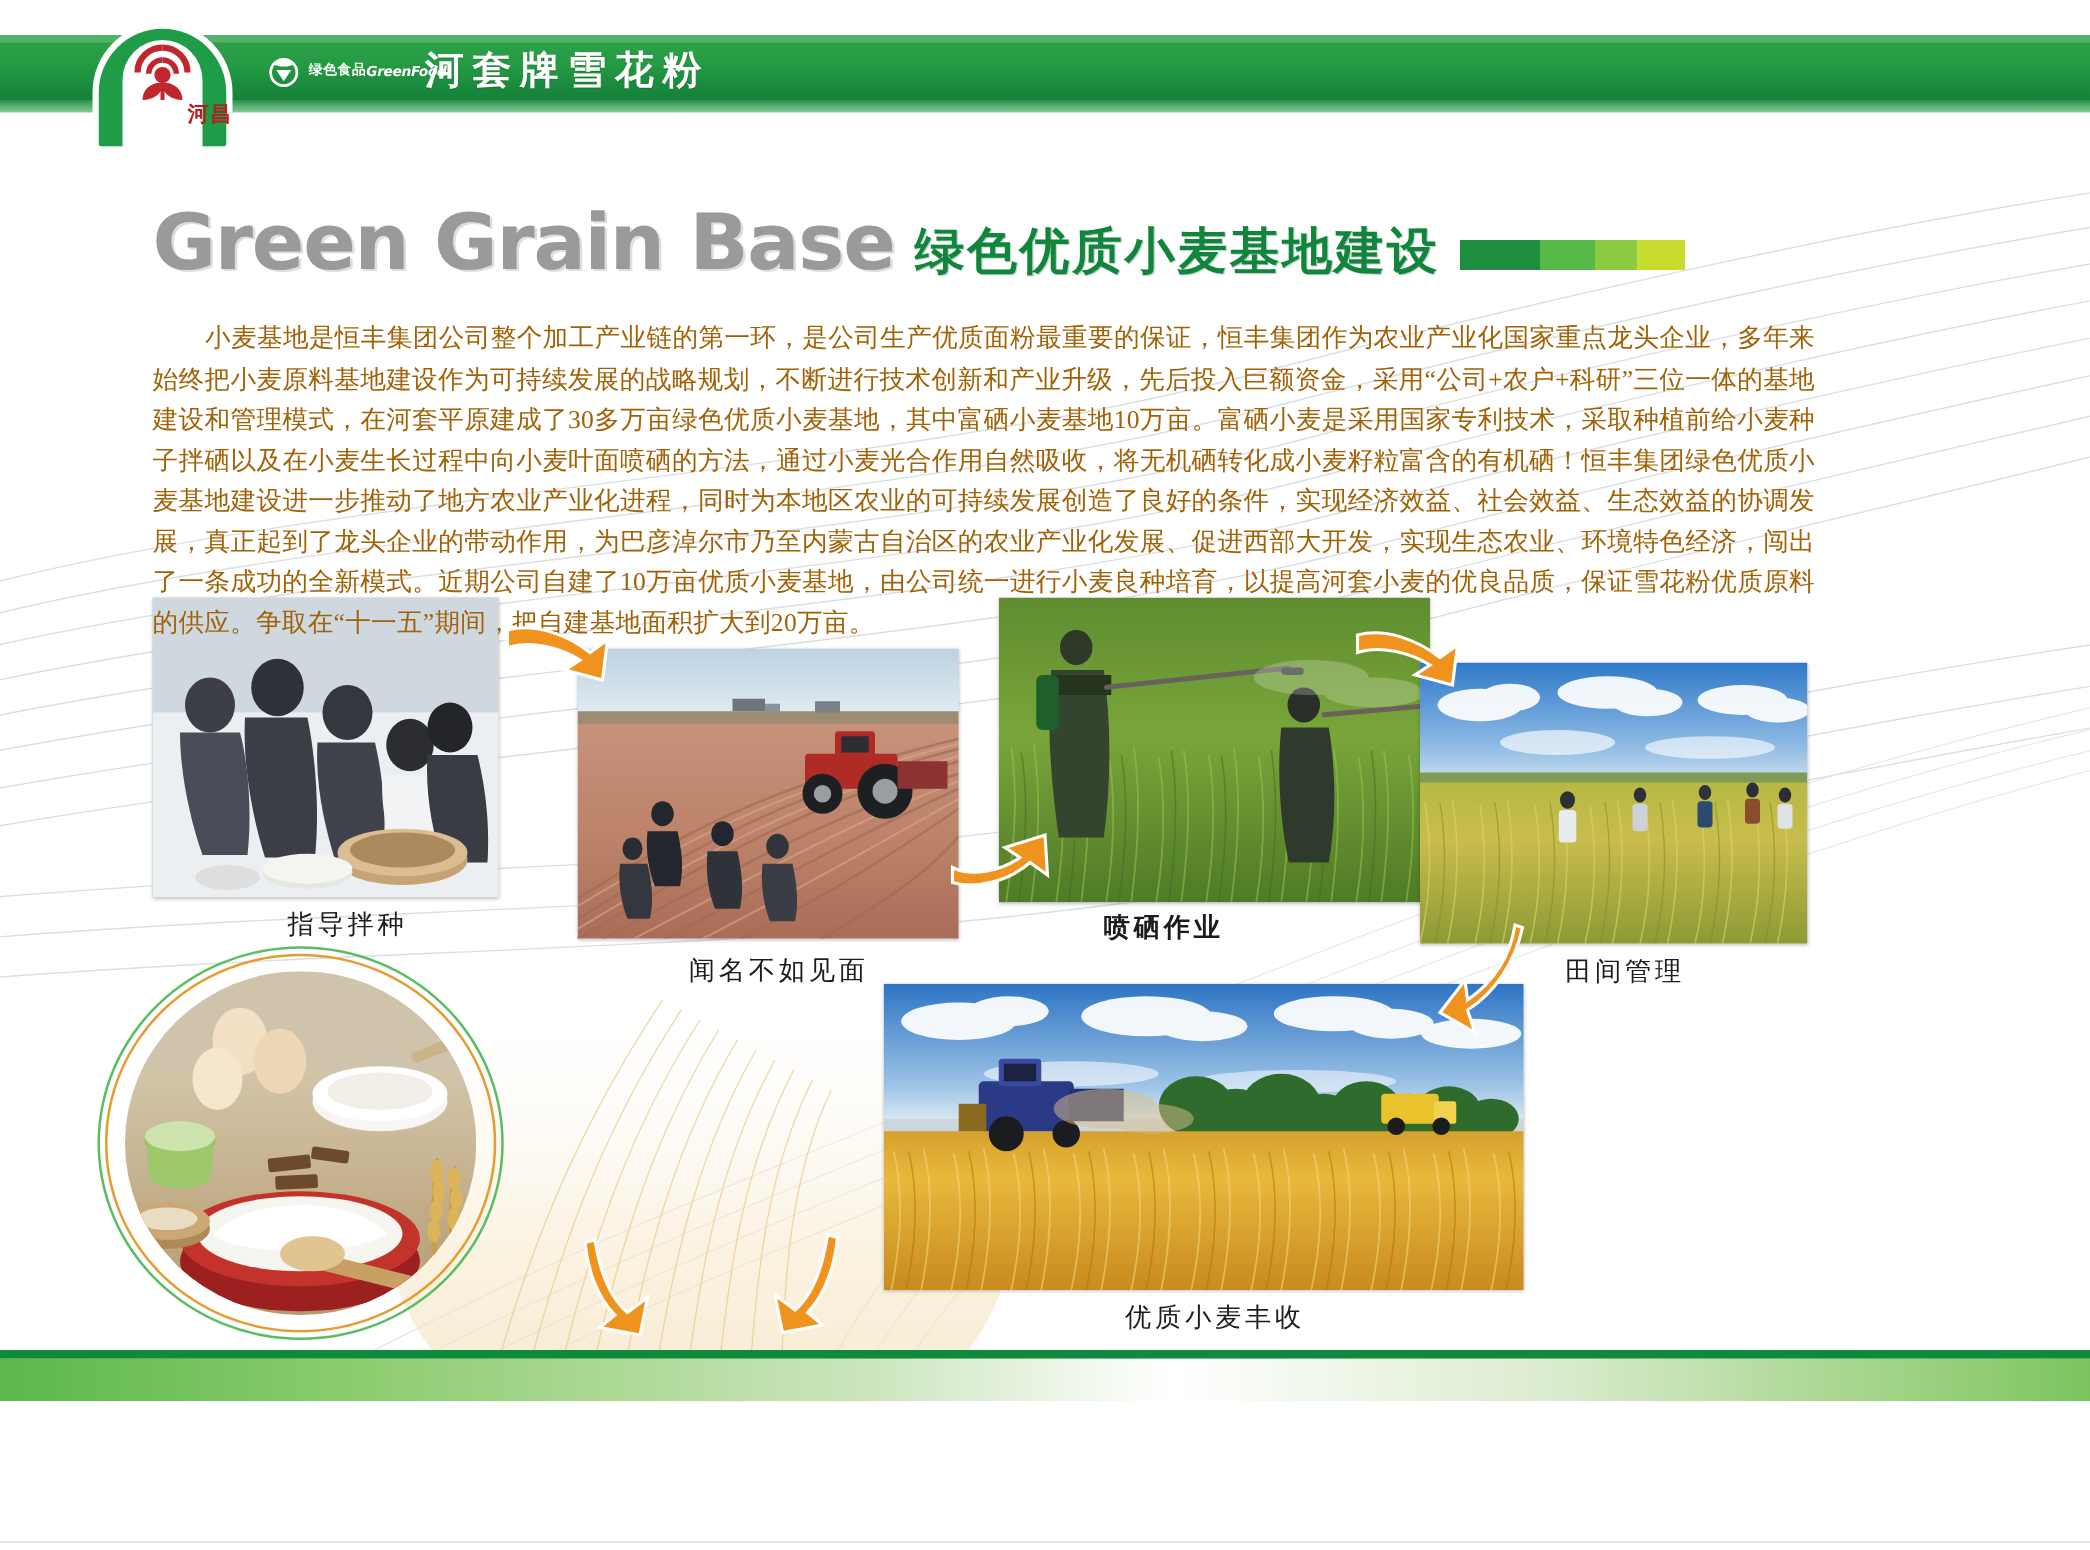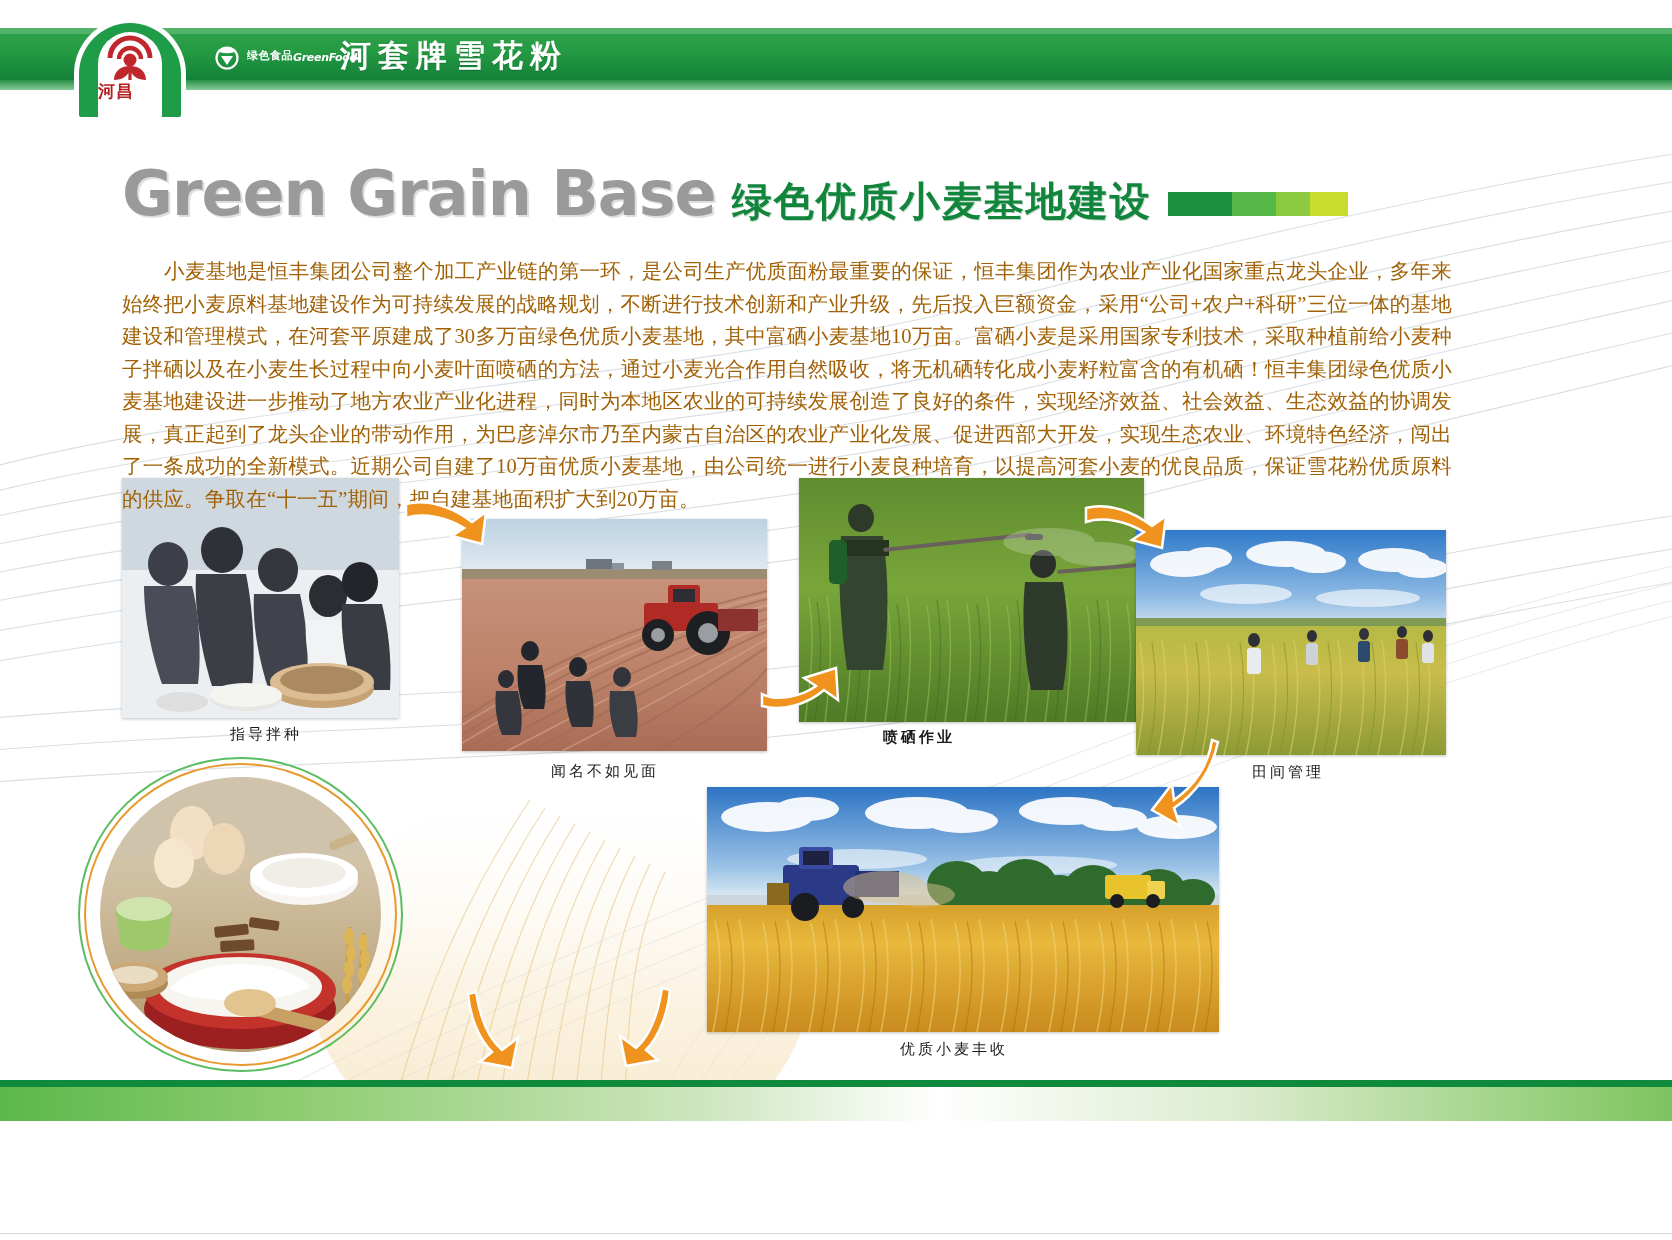--- a/index.html
+++ b/index.html
@@ -18,23 +18,23 @@
   .header-band-hi{position:absolute;left:0;top:0;width:1672px;height:6px;
       background:rgba(255,255,255,.18);}
 
   .logo-wrap{position:absolute;left:74px;top:-10px;width:112px;height:104px;z-index:8;}
   .logo-arch{position:absolute;left:0;top:0;width:112px;height:104px;
       background:#ffffff;border-radius:56px 56px 4px 4px;}
   .logo-arch-inner{position:absolute;left:5px;top:5px;width:102px;height:94px;
       background:#1e9c47;border-radius:51px 51px 2px 2px;}
   .logo-white-core{position:absolute;left:24px;top:14px;width:64px;height:86px;
       background:#ffffff;border-radius:32px 32px 2px 2px;}
-  .logo-cn{position:absolute;left:24px;top:62px;width:64px;text-align:left;
+  .logo-cn{position:absolute;left:24px;top:62px;width:64px;text-align:right;
       font-size:17px;color:#b3201f;font-weight:bold;letter-spacing:1px;
-      font-family:"DejaVu Sans",sans-serif;}
+      font-family:"DejaVu Sans",sans-serif;padding-left:24px;}
 
   .gf-badge{position:absolute;left:214px;top:8px;height:40px;display:flex;
       align-items:center;gap:7px;z-index:8;}
   .gf-mark{width:26px;height:28px;flex:0 0 auto;}
   .gf-txt{display:flex;flex-direction:row;line-height:1;}
   .gf-cn{font-size:11px;color:#ffffff;font-family:"DejaVu Sans",sans-serif;
       letter-spacing:.5px;font-weight:bold;}
   .gf-en{font-size:11px;color:#ffffff;font-family:"DejaVu Sans",sans-serif;
       font-weight:bold;font-style:italic;letter-spacing:-.3px;margin-top:2px;}
 
@@ -58,21 +58,21 @@
   
   .body-text{position:absolute;left:122px;top:255px;width:1330px;z-index:5;
       font-family:"Liberation Serif","DejaVu Serif",serif;
       font-size:20.5px;line-height:32.5px;color:#a16207;text-align:justify;
       text-indent:42px;letter-spacing:.2px;}
 
   
   .photo{position:absolute;z-index:4;background:#cdd6dd;
       box-shadow:0 1px 3px rgba(0,0,0,.25);overflow:hidden;}
   .photo .inner{position:absolute;inset:0;}
-  .cap{position:absolute;z-index:6;font-size:15px;color:#1c1c1c;
+  .cap{position:absolute;z-index:6;font-size:21px;color:#1c1c1c;
       font-family:"Liberation Serif","DejaVu Serif",serif;letter-spacing:3px;
       white-space:nowrap;}
 
   
   .oval{position:absolute;left:78px;top:757px;width:325px;height:315px;z-index:4;}
   .oval-ring{position:absolute;inset:0;border-radius:50%;
       border:2px solid #5bbd63;}
   .oval-ring2{position:absolute;left:6px;top:6px;right:6px;bottom:6px;
       border-radius:50%;border:2px solid #e79a30;}
   .oval-img{position:absolute;left:22px;top:20px;right:22px;bottom:20px;

